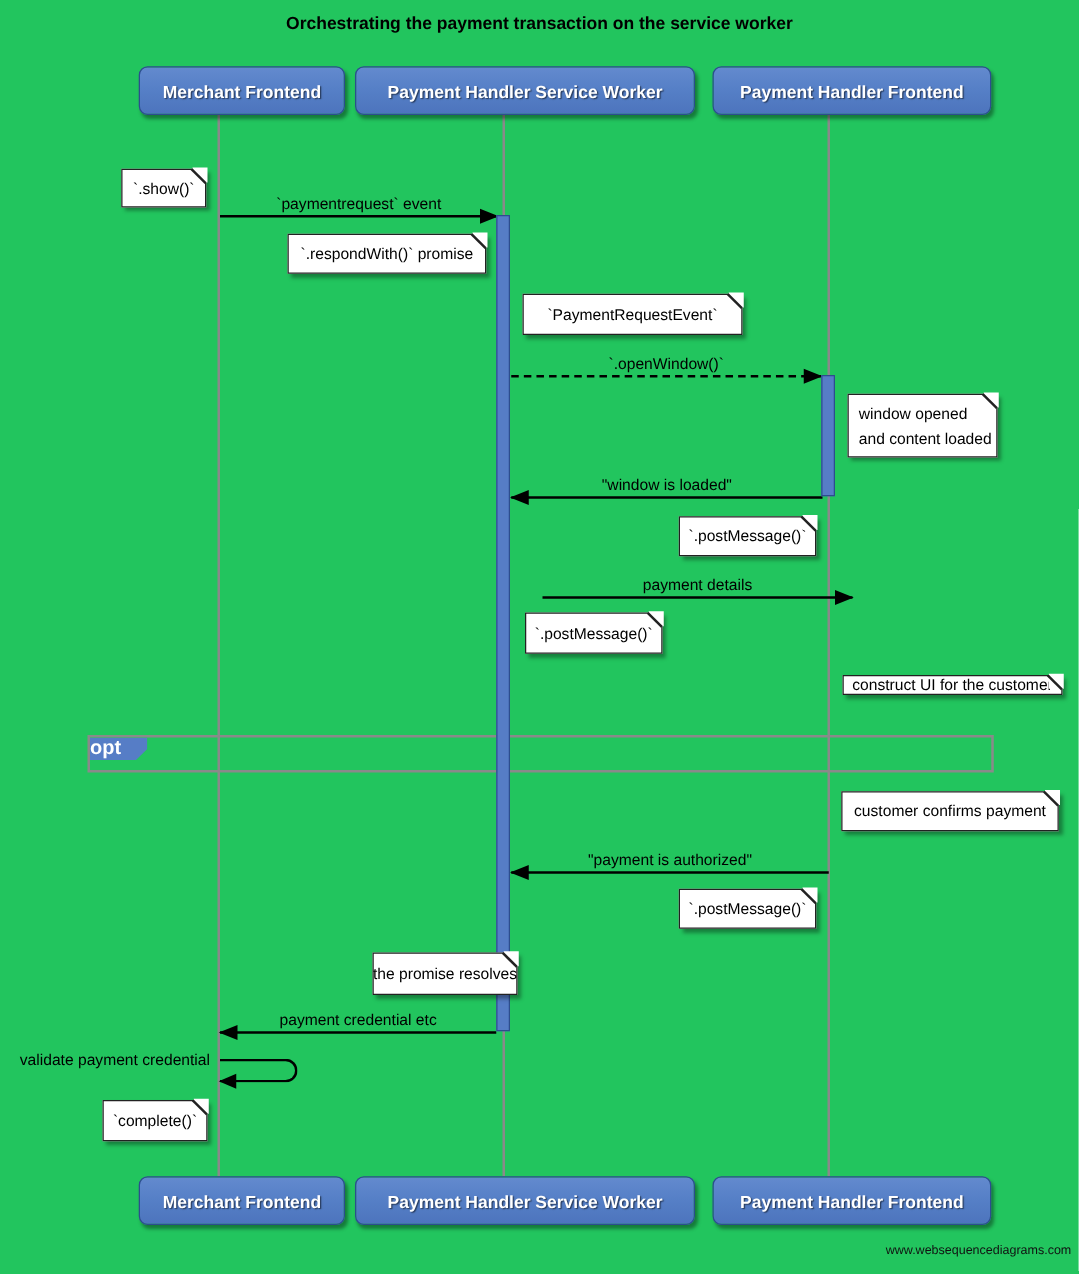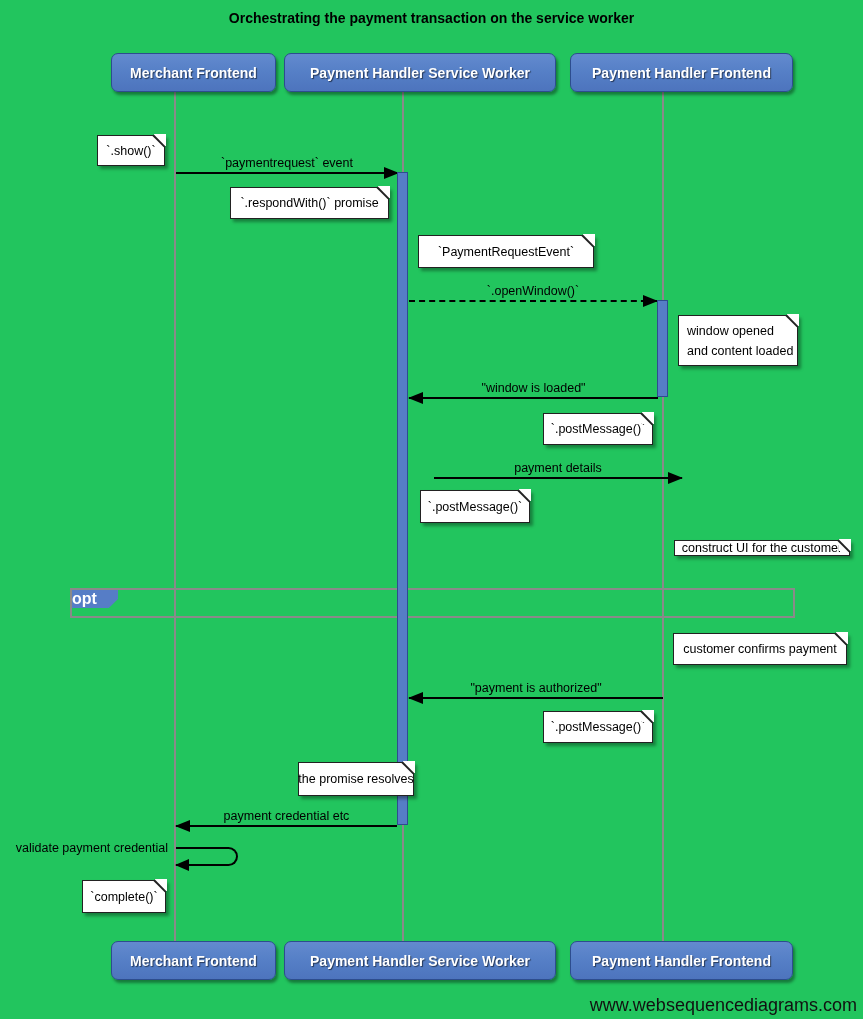--- a/index.html
+++ b/index.html
@@ -2,21 +2,21 @@
 <html><head>
 <meta charset="utf-8">
 <style>
   html,body { margin:0; padding:0; background:#fff; }
   .canvas {
     position:relative; width:863px; height:1019px; background:#22c55e;
     font-family:"Liberation Sans","DejaVu Sans",sans-serif; color:#000; overflow:hidden;
   }
   .title { position:absolute; top:10px; left:0; width:100%; text-align:center;
            font-weight:bold; font-size:14px; }
-  .footer { position:absolute; top:995px; right:6px; font-size:18px; color:#111; }
+  .footer { position:absolute; top:995px; right:6px; font-size:10px; color:#111; }
 
   .lifeline { position:absolute; top:91px; height:850px; width:2px; background:#8a8a8a; z-index:1; }
 
   .actor {
     position:absolute; height:39px; box-sizing:border-box;
     background:linear-gradient(180deg,#638ace 0%,#5680c7 45%,#4d74bd 100%);
     border:1px solid #2d4d8e; border-radius:7px;
     box-shadow:2px 3px 3px rgba(0,0,0,0.38);
     color:#fff; font-weight:bold; font-size:14px;
     display:flex; align-items:center; justify-content:center;

